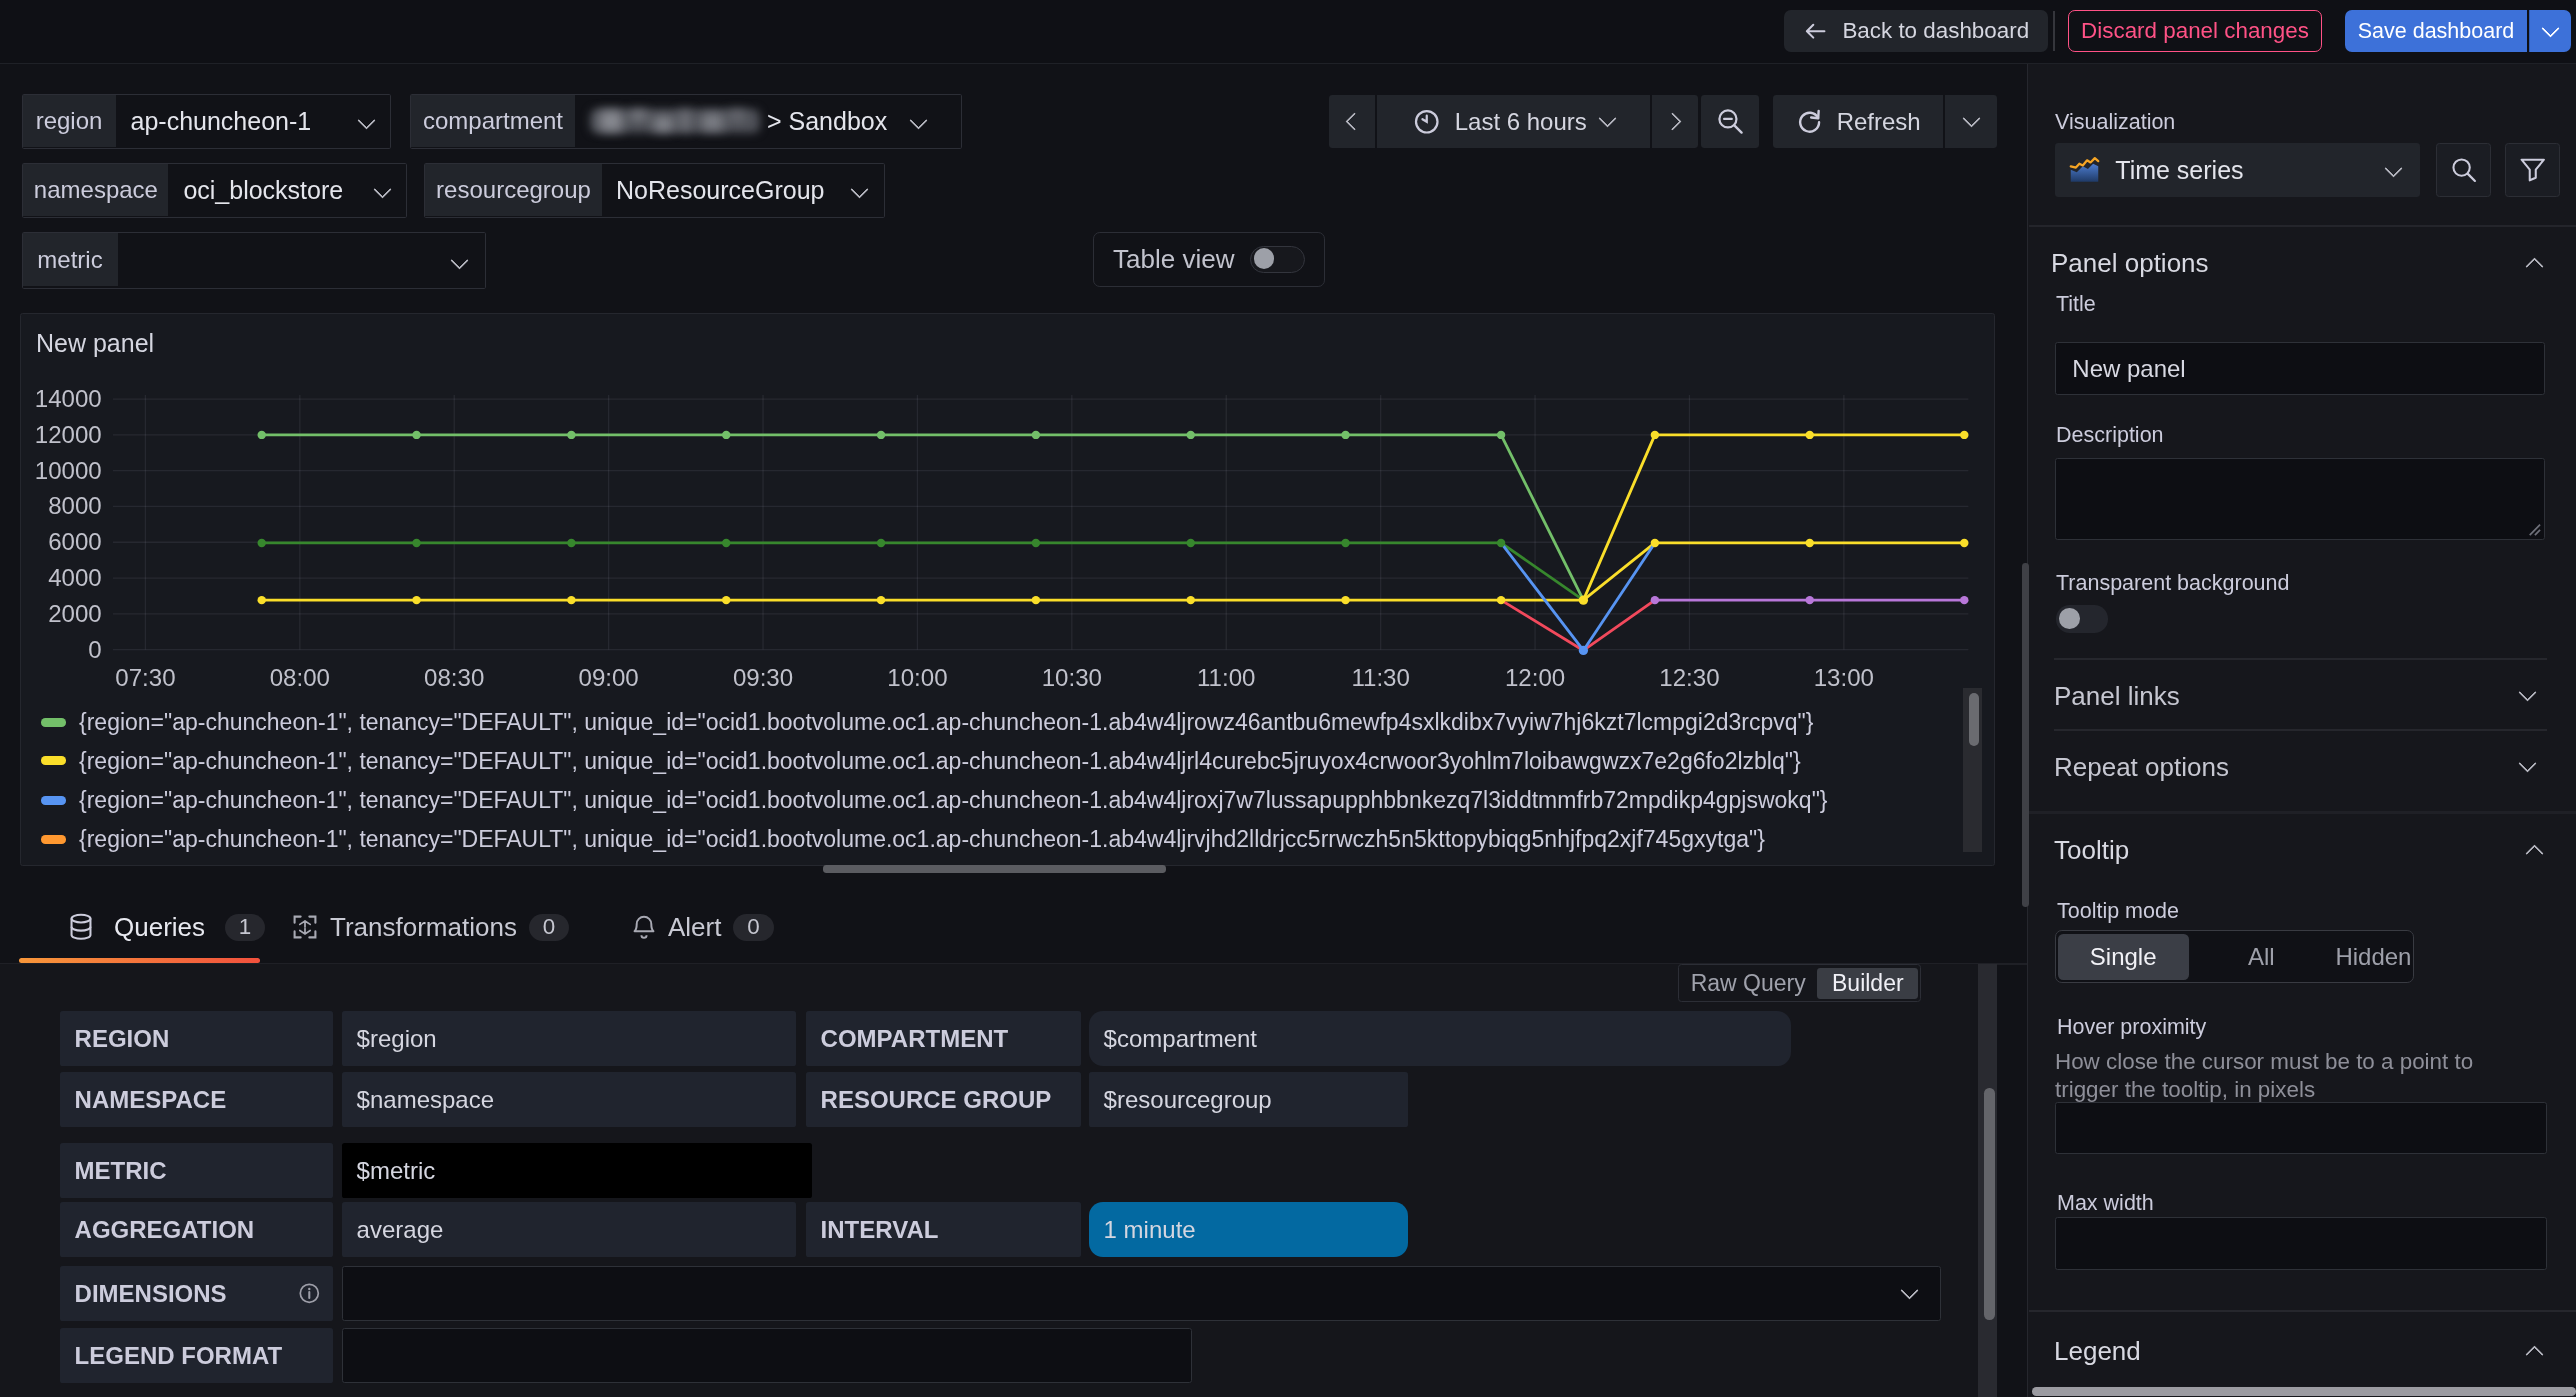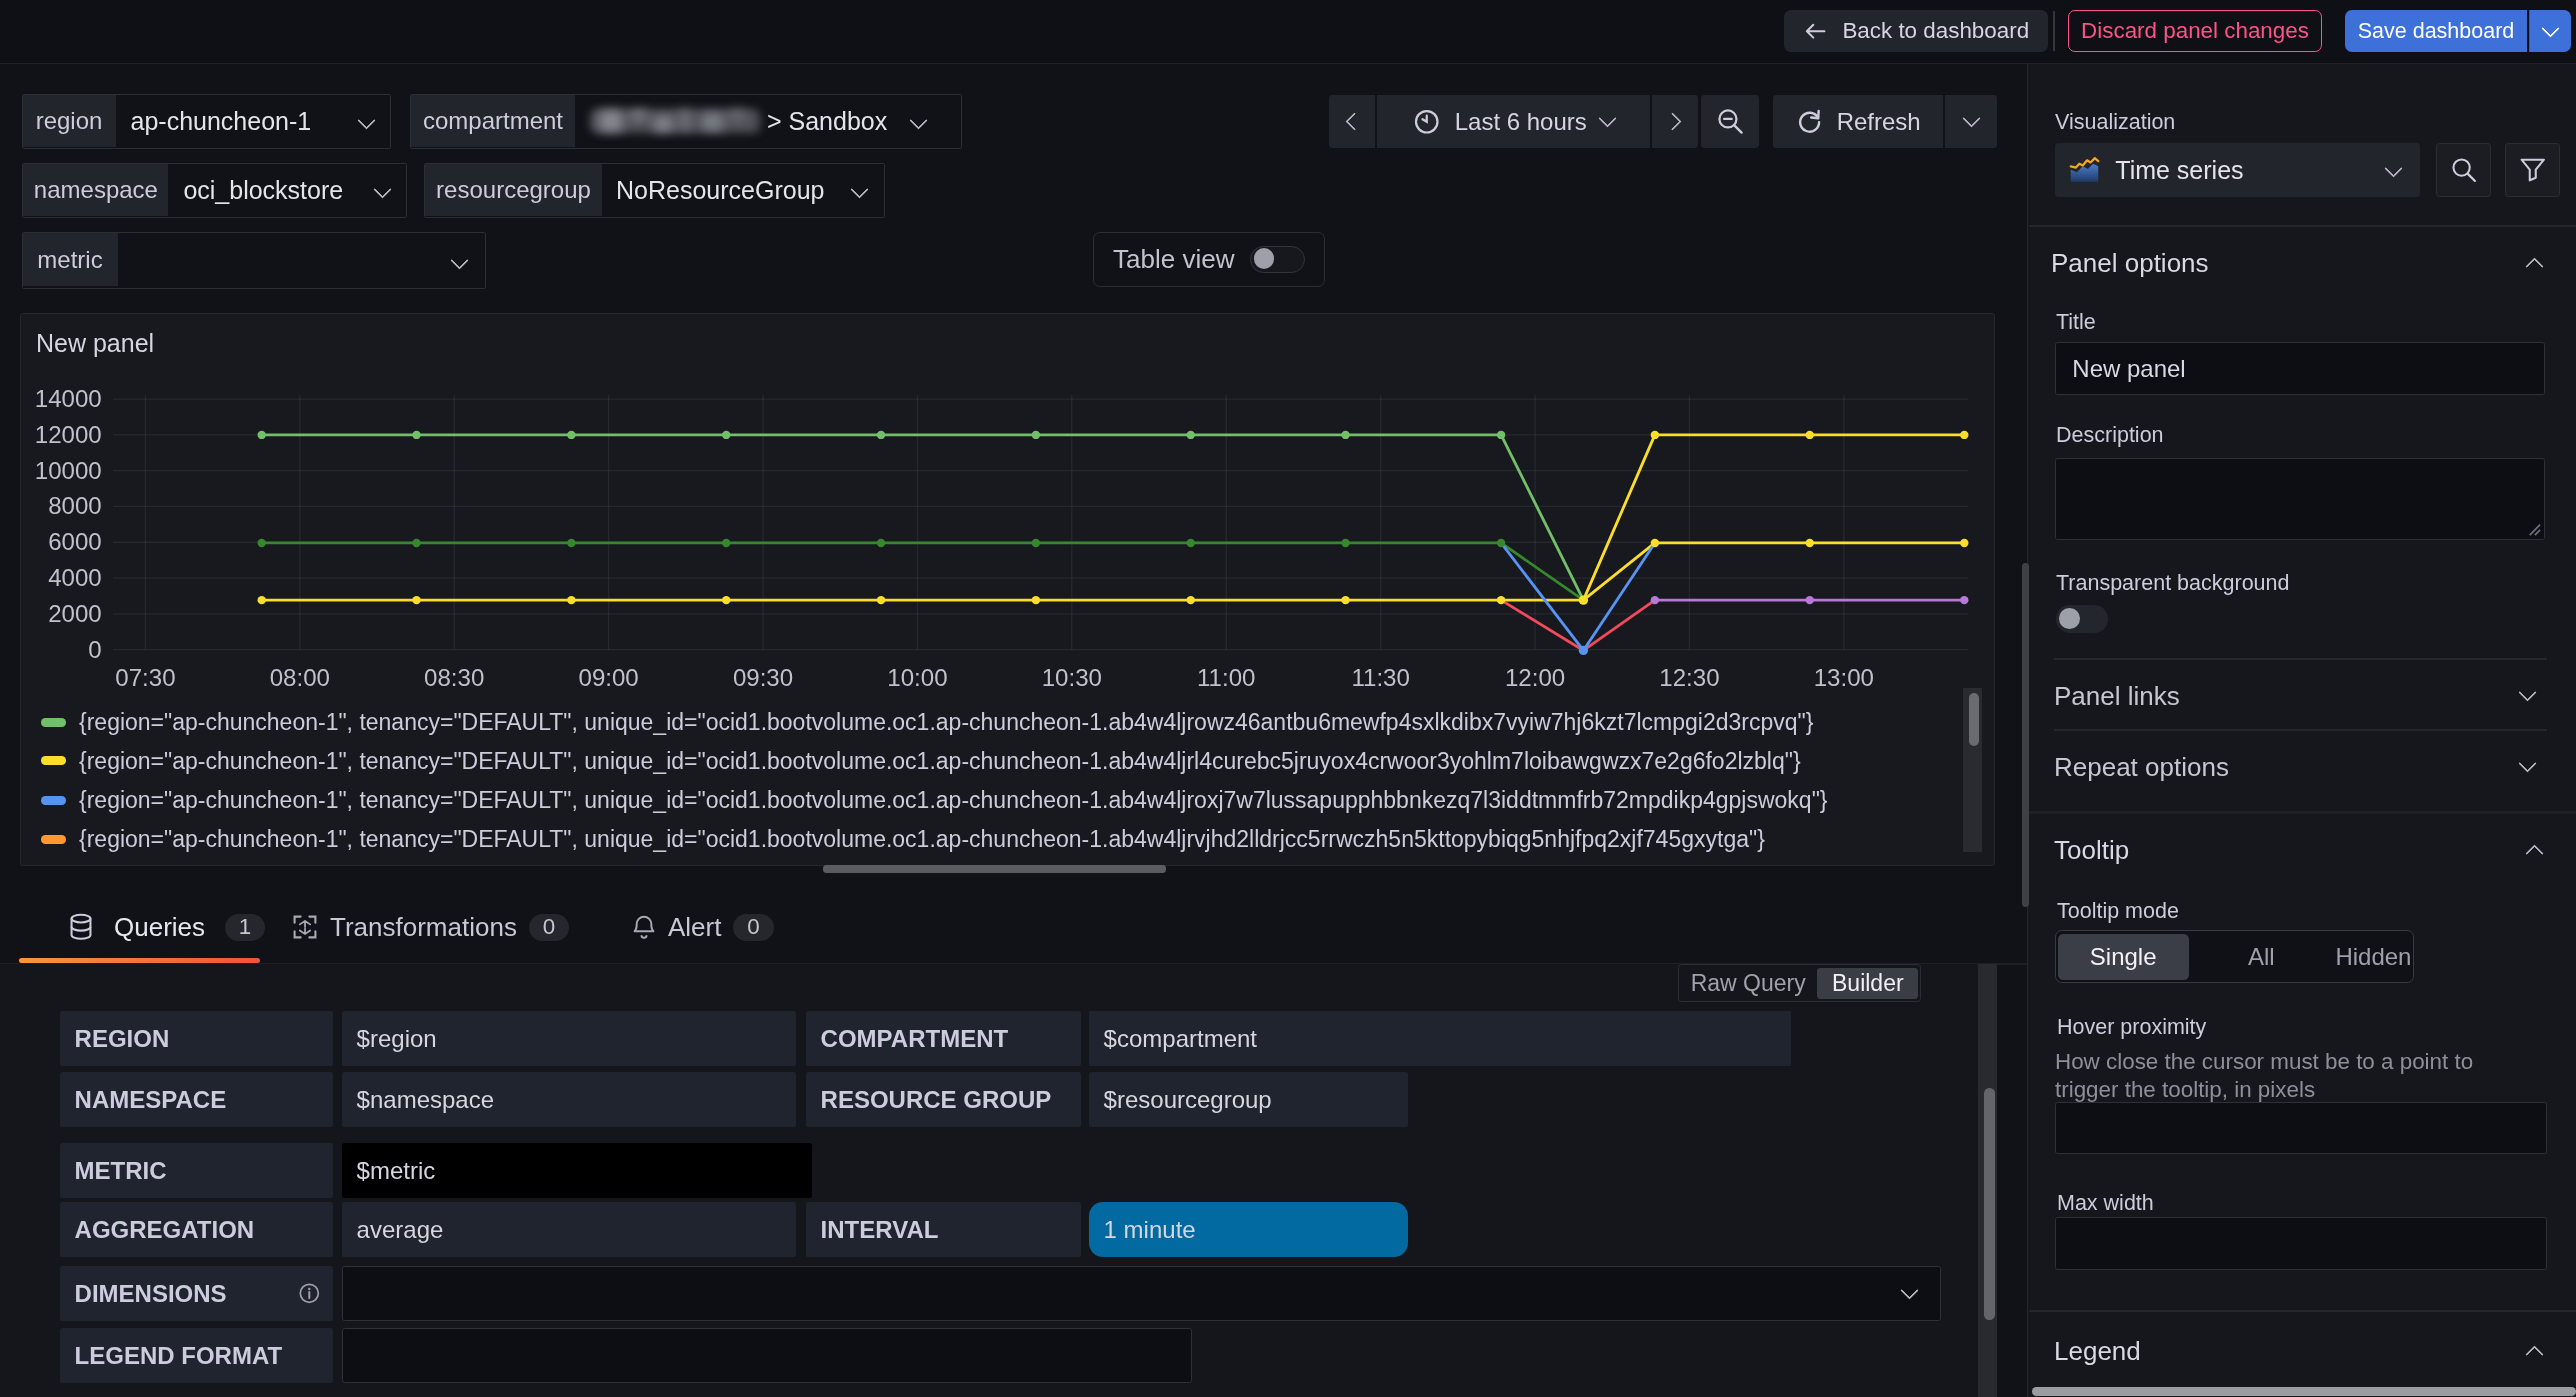--- a/index.html
+++ b/index.html
@@ -290,21 +290,21 @@
 
 <div class="abs flex" style="left:60px;top:1011px;width:273px;height:55px;background:#20242e;border-radius:2.6px;">
     <span style="margin-left:14.6px;font-size:24px;font-weight:bold;color:#ccccdc;">REGION</span>
   </div>
 <div class="abs flex" style="left:342px;top:1011px;width:454px;height:55px;background:#20242e;border-radius:2.6px;">
     <span style="margin-left:14.6px;font-size:24px;font-weight:500;color:#d5d6e0;">$region</span>
   </div>
 <div class="abs flex" style="left:806px;top:1011px;width:275px;height:55px;background:#20242e;border-radius:2.6px;">
     <span style="margin-left:14.6px;font-size:24px;font-weight:bold;color:#ccccdc;">COMPARTMENT</span>
   </div>
-<div class="abs flex" style="left:1089px;top:1011px;width:702px;height:55px;background:#20242e;border-radius:1px;">
+<div class="abs flex" style="left:1089px;top:1011px;width:702px;height:55px;background:#20242e;border-radius:14px;">
     <span style="margin-left:14.6px;font-size:24px;font-weight:500;color:#d5d6e0;">$compartment</span>
   </div>
 
 <div class="abs flex" style="left:60px;top:1072px;width:273px;height:55px;background:#20242e;border-radius:2.6px;">
     <span style="margin-left:14.6px;font-size:24px;font-weight:bold;color:#ccccdc;">NAMESPACE</span>
   </div>
 <div class="abs flex" style="left:342px;top:1072px;width:454px;height:55px;background:#20242e;border-radius:2.6px;">
     <span style="margin-left:14.6px;font-size:24px;font-weight:500;color:#d5d6e0;">$namespace</span>
   </div>
 <div class="abs flex" style="left:806px;top:1072px;width:275px;height:55px;background:#20242e;border-radius:2.6px;">
@@ -379,21 +379,21 @@
 </div>
 <div class="abs flex" style="left:2505px;top:143px;width:55px;height:54px;background:#1b1d23;border:1.7px solid #2c2e35;border-radius:3.4px;justify-content:center;">
   <svg width="27.5" height="26" viewBox="0 0 32 30">
       <path d="M3 3 H29 L19.5 14.5 V24 L12.5 27 V14.5 Z" stroke="#ccccdc" stroke-width="2.4" fill="none" stroke-linejoin="round"></path>
     </svg>
 </div>
 <div class="abs" style="left:2029px;top:225px;width:547px;height:1.7px;background:#24252b;"></div>
 
 <div class="abs" style="left:2051px;top:248px;font-size:26px;font-weight:500;color:#d8d9e2;">Panel options</div>
 <span class="chev up abs" style="left:2528px;top:260px;"></span>
-<div class="abs" style="left:2056px;top:310px;font-size:21.5px;font-weight:500;color:#ccccdc;">Title</div>
+<div class="abs" style="left:2056px;top:292px;font-size:21.5px;font-weight:500;color:#ccccdc;">Title</div>
 <div class="abs flex" style="left:2055px;top:342px;width:490px;height:53px;background:#0d0e13;border:1.7px solid #2e3138;border-radius:2.6px;">
   <span style="margin-left:16.3px;font-size:24px;color:#d7d8e2;">New panel</span>
 </div>
 <div class="abs" style="left:2056px;top:423px;font-size:21.5px;font-weight:500;color:#ccccdc;">Description</div>
 <div class="abs" style="left:2055px;top:458px;width:490px;height:82px;background:#0d0e13;border:1.7px solid #2e3138;border-radius:2.6px;">
   <svg style="position:absolute;right:2.6px;bottom:2.6px;" width="13.8" height="13.8" viewBox="0 0 16 16">
       <path d="M14 2 L2 14 M14 8 L8 14" stroke="#6e707a" stroke-width="2"></path>
     </svg>
 </div>
 <div class="abs" style="left:2056px;top:571px;font-size:21.5px;font-weight:500;color:#ccccdc;">Transparent background</div>

